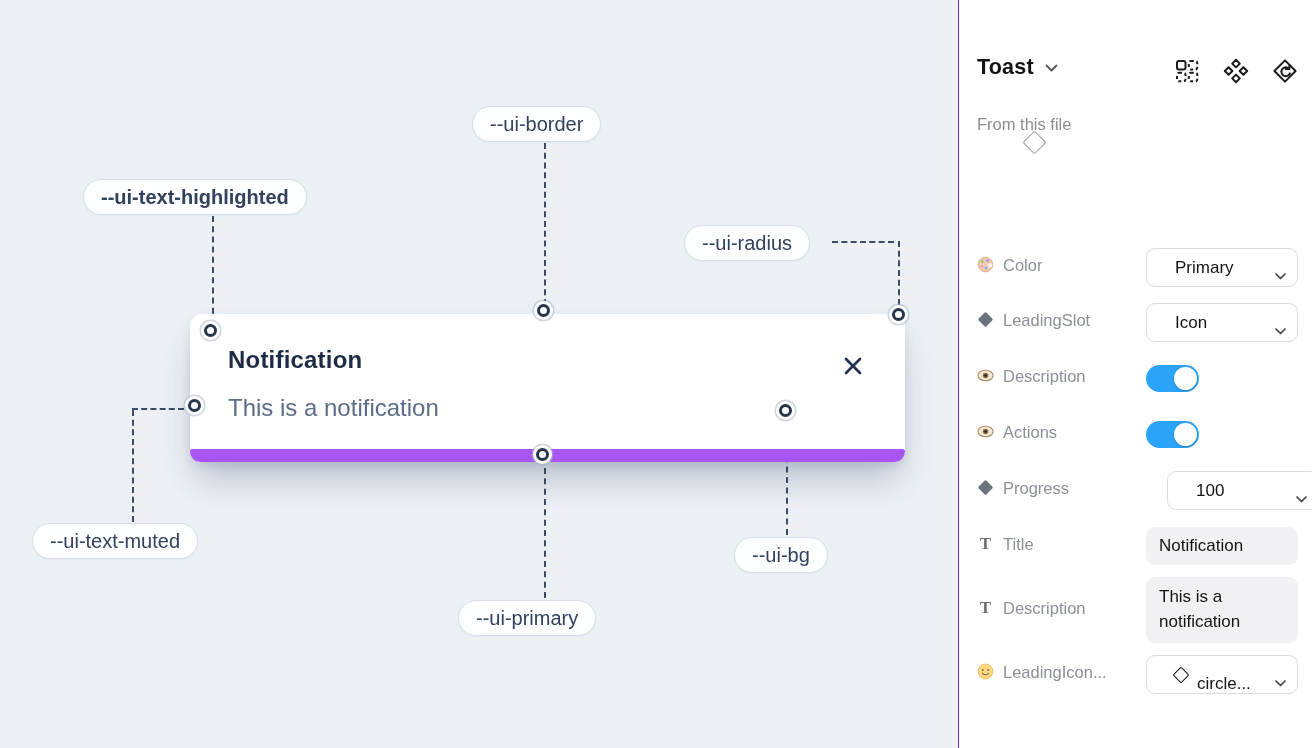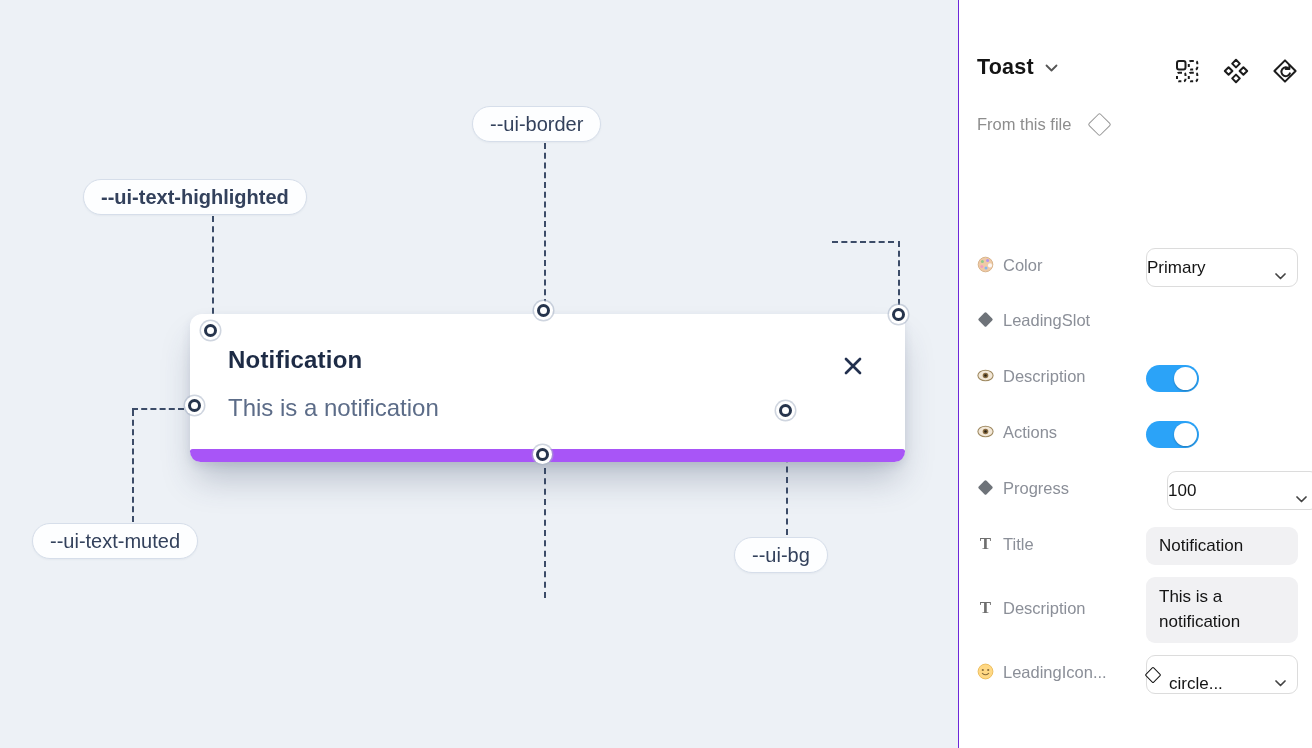--- a/index.html
+++ b/index.html
@@ -54,38 +54,38 @@
   
   .panel { position:absolute; left:958px; top:0; width:354px; height:748px;
     background:#fff; border-left:1px solid #6d28d9; }
 
   .panel-header { position:absolute; left:18px; top:55px; display:flex; align-items:center; }
   .panel-title { font-size:21.5px; font-weight:700; color:#141414; letter-spacing:.2px; }
   .title-chevron { margin-left:11px; display:inline-flex; cursor:pointer; }
   .header-icons { position:absolute; right:14px; top:58px; display:flex; gap:23px; }
   .hicon { width:26px; height:26px; cursor:pointer; display:inline-flex; }
 
-  .source-row { position:absolute; left:18px; top:115px; display:flex; align-items:center; }
+  .source-row { position:absolute; left:18px; top:115px; display:flex; align-items:center;flex-direction:column; }
   .source-label { font-size:16.5px; color:#8d8d8d; }
   .source-diamond { width:17px; height:17px; border:1.8px solid #979797; transform:rotate(45deg);
     border-radius:2px; margin-left:20px; }
 
   .panel-desc { position:absolute; left:18px; top:160px; width:326px;
     font-size:17.5px; line-height:1.5; color:#121212; }
 
   .prop-label { position:absolute; left:18px; display:flex; align-items:flex-start;
     font-size:16.5px; color:#8b8f98; }
   .prop-label .licon { margin-right:9px; display:inline-flex; width:17px; height:17px;
     align-items:center; justify-content:center; flex:none; }
   .t-glyph { font-family:"Liberation Serif", serif; font-size:17px; font-weight:700; color:#6f6f6f; }
   .diamond-glyph { width:11px; height:11px; background:#6e7379; transform:rotate(45deg); border-radius:1.5px; }
 
   .dropdown { position:absolute; left:187px; width:152px; height:39px; background:#fff;
     border:1px solid #dcdcdc; border-radius:9px; display:flex; align-items:center;
-    padding:0 0; font-size:17px; font-weight:500; color:#141414; cursor:pointer; }
+    padding:0 28px; font-size:17px; font-weight:500; color:#141414; cursor:pointer; }
   .dropdown .chev { position:absolute; right:11px; top:16px; }
   .dd-diamond { width:12px; height:12px; border:1.7px solid #141414; transform:rotate(45deg);
     border-radius:1.5px; margin-right:10px; flex:none; }
   .dd-text-clip { overflow:hidden; white-space:nowrap; max-width:92px;margin-top:19px; }
 
   .toggle { position:absolute; left:187px; width:53px; height:27px; background:#2ba3f8;
     border-radius:14px; cursor:pointer; }
   .toggle .knob { position:absolute; right:2px; top:2px; width:23px; height:23px;
     background:#fff; border-radius:50%; box-shadow:0 1px 2px rgba(0,0,0,.25); }
 
@@ -133,21 +133,23 @@
 
     <div class="dot d-border"></div>
     <div class="dot d-highlight"></div>
     <div class="dot d-radius"></div>
     <div class="dot d-muted"></div>
     <div class="dot d-primary"></div>
     <div class="dot d-bg"></div>
 
     <div class="callout c-border">--ui-border</div>
     <div class="callout c-text-highlighted">--ui-text-highlighted</div>
+    <div class="callout c-radius">--ui-radius</div>
     <div class="callout c-text-muted">--ui-text-muted</div>
+    <div class="callout c-primary">--ui-primary</div>
     <div class="callout c-bg">--ui-bg</div>
   </div>
 
   <div class="panel">
 
     <div class="panel-header">
       <span class="panel-title">Toast</span>
       <span class="title-chevron">
         <svg width="13" height="8" viewBox="0 0 13 8">
             <path d="M1.5 1.5 L6.5 6.5 L11.5 1.5" stroke="#555" stroke-width="1.8" fill="none" stroke-linecap="round" stroke-linejoin="round"></path>
@@ -208,20 +210,28 @@
           </svg>
       </span>
     </div>
 
     <div class="prop-label y-slot-lbl">
       <span class="licon">
           <span class="diamond-glyph"></span>
         </span>
       <span>LeadingSlot</span>
     </div>
+    <div class="dropdown y-slot-dd">
+      <span>Icon</span>
+      <span class="chev">
+        <svg width="11" height="7" viewBox="0 0 11 7">
+            <path d="M1 1 L5.5 5.5 L10 1" stroke="#444" stroke-width="1.7" fill="none" stroke-linecap="round" stroke-linejoin="round"></path>
+          </svg>
+      </span>
+    </div>
 
     <div class="prop-label y-descr-lbl">
       <span class="licon">
         <svg width="17" height="17" viewBox="0 0 17 17">
           <ellipse cx="8.5" cy="8.5" rx="7.6" ry="5.2" fill="#f3e8d8" stroke="#a08b63" stroke-width="1.1"></ellipse>
           <circle cx="8.5" cy="8.5" r="2.8" fill="#8a6d42"></circle>
           <circle cx="8.5" cy="8.5" r="1.3" fill="#2b2318"></circle>
         </svg>
       </span>
       <span>Description</span>

